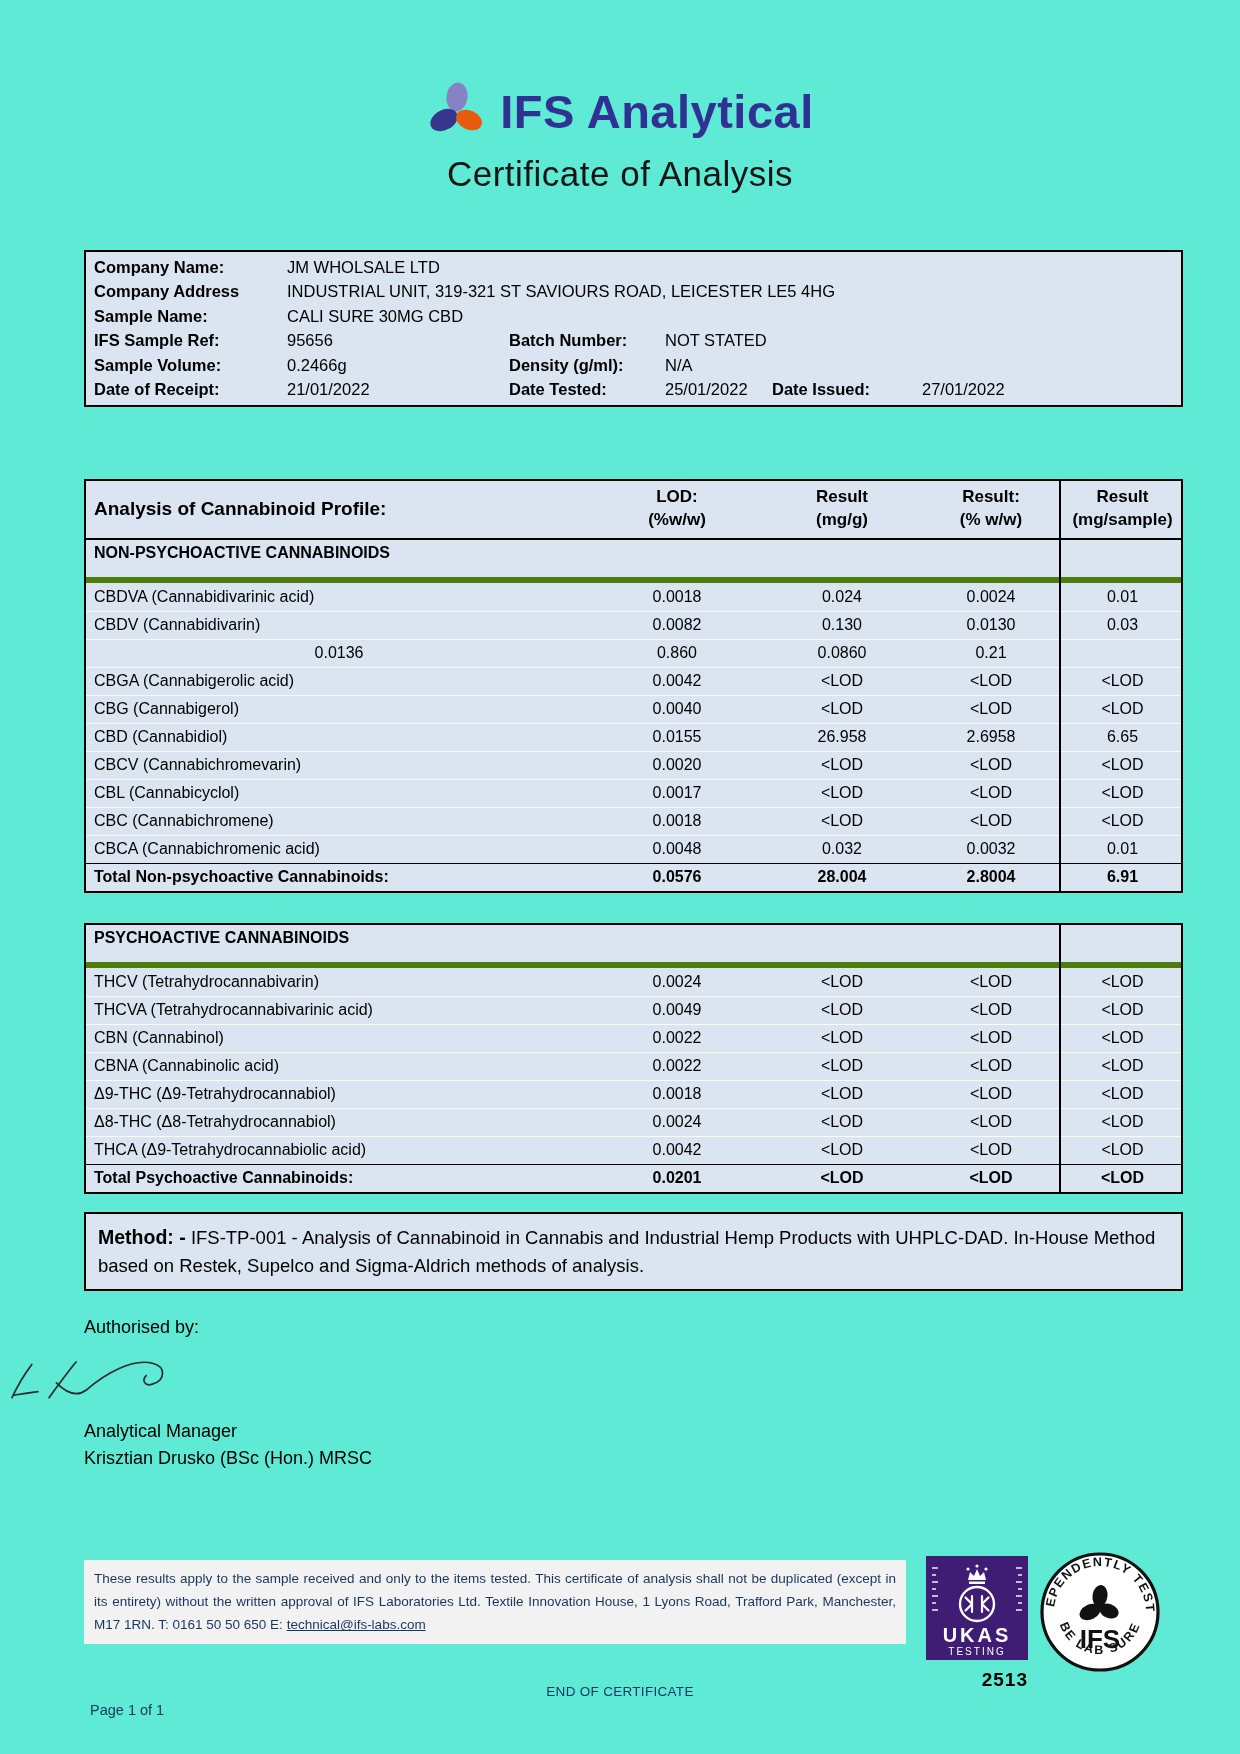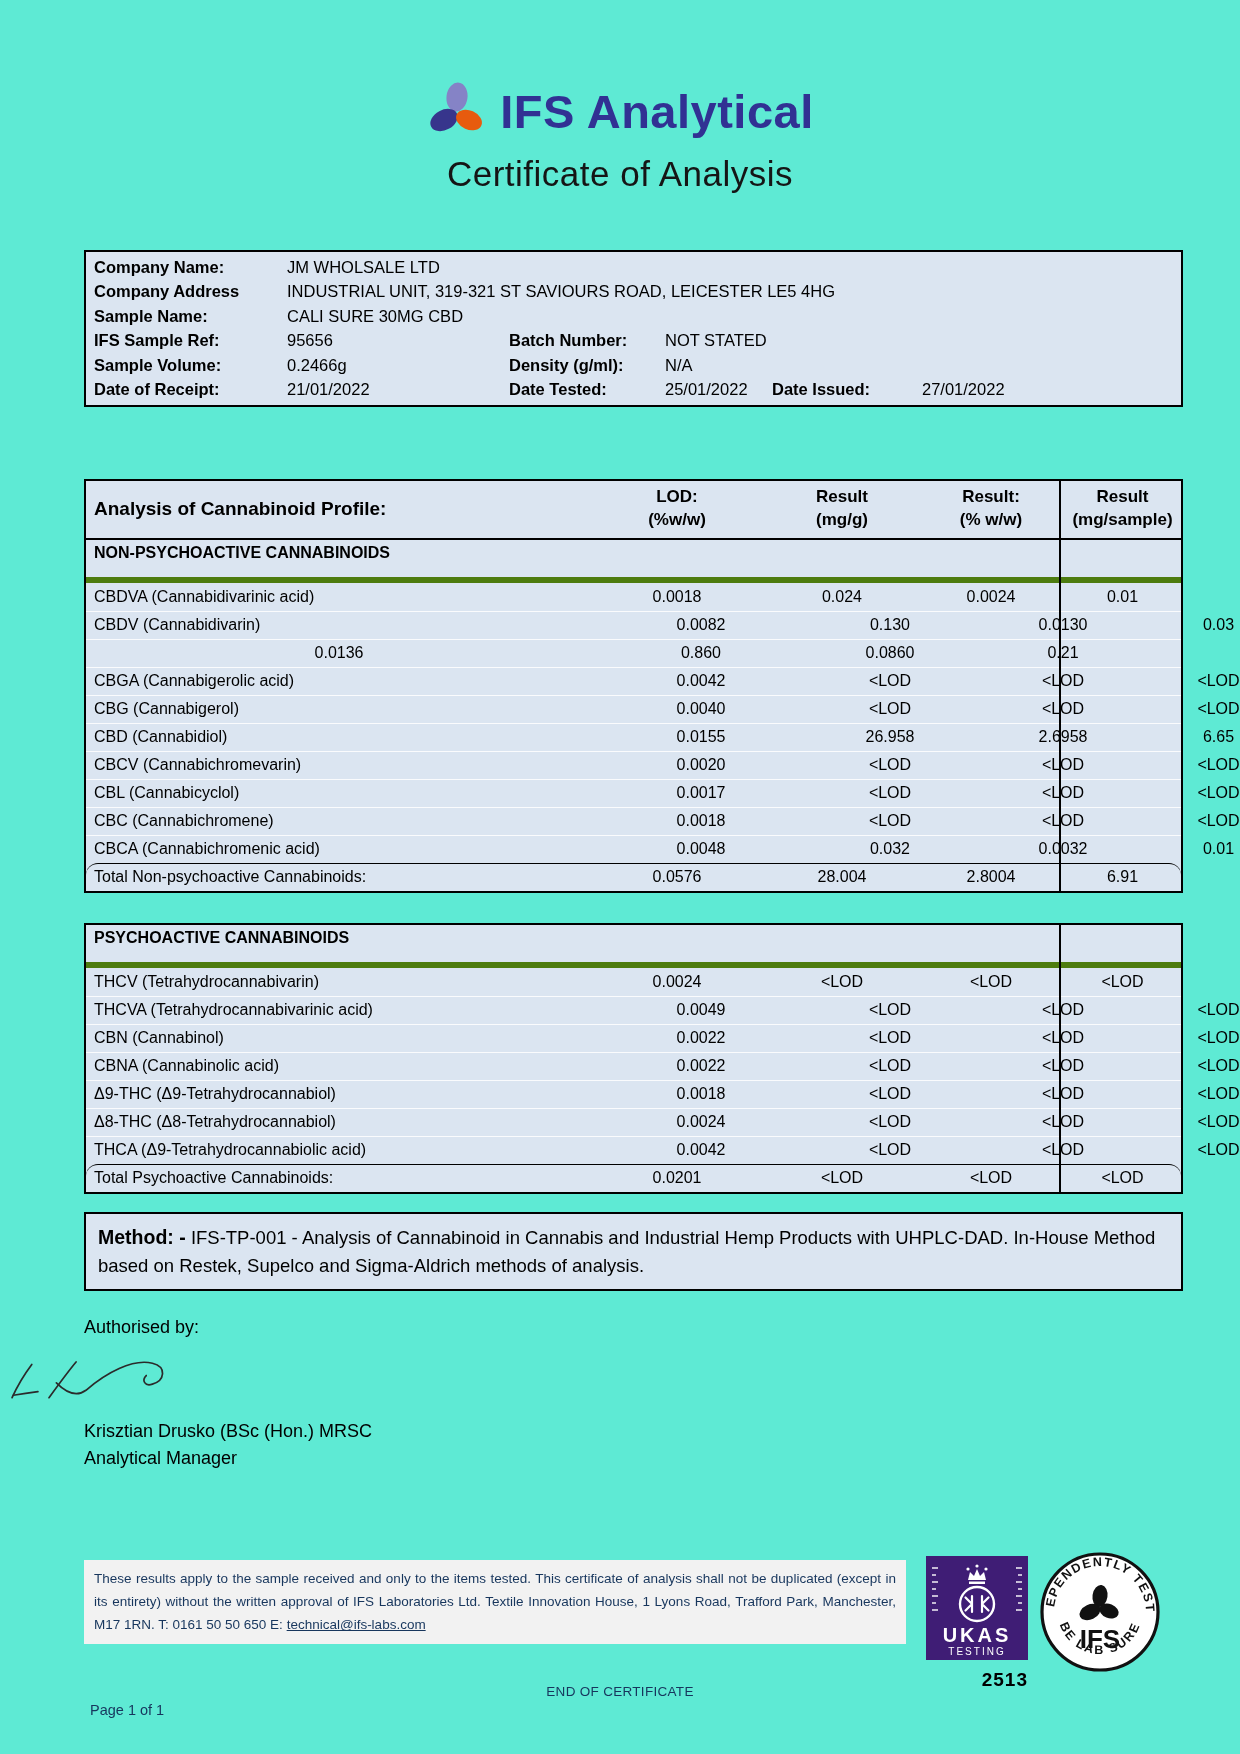--- a/index.html
+++ b/index.html
@@ -21,24 +21,24 @@
   .span-rest { grid-column:2 / span 5; }
   
   .atable { margin-top:72px; background:#dbe5f1; border:2px solid #000; position:relative; }
   .atable2 { margin-top:30px; }
   .vline { position:absolute; top:0; bottom:0; left:973px; width:2px; background:#000; }
   .at-header { display:grid; grid-template-columns:506px 170px 160px 138px 125px; border-bottom:2px solid #000; padding:5px 0 6px 0; }
   .at-title { font-size:19px; font-weight:bold; padding-left:8px; align-self:center; }
   .colhead { text-align:center; font-weight:bold; font-size:17px; line-height:1.35; align-self:center; }
   .at-section { font-weight:bold; font-size:16px; padding:4px 8px 15px 8px; border-bottom:6px solid #4d7c0f; }
   .at-row { display:grid; grid-template-columns:506px 170px 160px 138px 125px; min-height:28px; align-items:center; font-size:16px; }
-  .at-body .at-row + .at-row { border-top:1px solid rgba(255,255,255,0.85);gap:24px; }
+  .at-body .at-row + .at-row { border-top:1px solid rgba(255,255,255,0.85); }
   .cell-name { padding-left:8px; }
   .cell-num { text-align:center; }
-  .at-total { font-weight:normal; border-top:1.5px solid #000;border-radius:12px; }
+  .at-total { font-weight:bold; border-top:1.5px solid #000; }
   
   .method-box { margin-top:18px; background:#dbe5f1; border:2px solid #000; padding:9px 12px 10px 12px; font-size:18.5px; line-height:1.48; }
   .method-label { font-weight:bold; font-size:19.5px; }
   
   .authorised { margin-top:26px; font-size:18px; }
   .sig { margin-top:8px; margin-left:2px; }
   .sig-name { margin-top:4px; font-size:18px; line-height:1.5; }
   
   .disclaimer {
     position:absolute; left:84px; top:1560px; width:822px; background:#f2f2f2;
@@ -293,22 +293,22 @@
     <svg width="190" height="64" viewBox="0 0 150 52">
       <g fill="none" stroke="#2b2b2b" stroke-width="1.4" stroke-linecap="round">
         <path d="M6,42 C10,33 16,23 22,15"></path>
         <path d="M7,40 C14,39 20,38 27,37"></path>
         <path d="M36,42 C44,31 52,20 58,13"></path>
         <path d="M42,30 C50,38 58,42 66,36 C82,22 104,10 120,14 C132,17 130,28 120,31 C114,33 111,28 115,24"></path>
       </g>
     </svg>
   </div>
   <div class="sig-name block">
+    <div>Analytical Manager</div>
     <div>Krisztian Drusko (BSc (Hon.) MRSC</div>
-    <div>Analytical Manager</div>
   </div>
 
   <div class="disclaimer"><span>These results apply to the sample received and only to the items tested. This certificate of analysis shall not be duplicated (except in its entirety) without the written approval of IFS Laboratories Ltd. Textile Innovation House, 1 Lyons Road, Trafford Park, Manchester, M17 1RN. T: 0161 50 50 650 E: </span><a class="email-link" href="#">technical@ifs-labs.com</a></div>
 
   <div class="end-cert">END OF CERTIFICATE</div>
   <div class="page-num">Page 1 of 1</div>
 
   <div class="ukas-wrap">
     <svg width="102" height="104" viewBox="0 0 102 104">
       <rect x="0" y="0" width="102" height="104" fill="#3f1d75"></rect>

